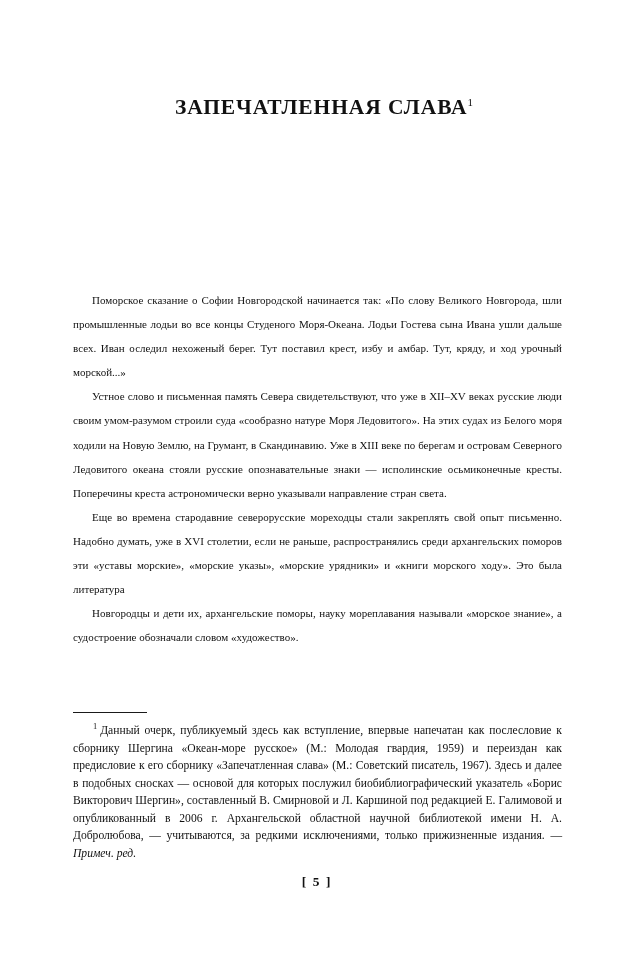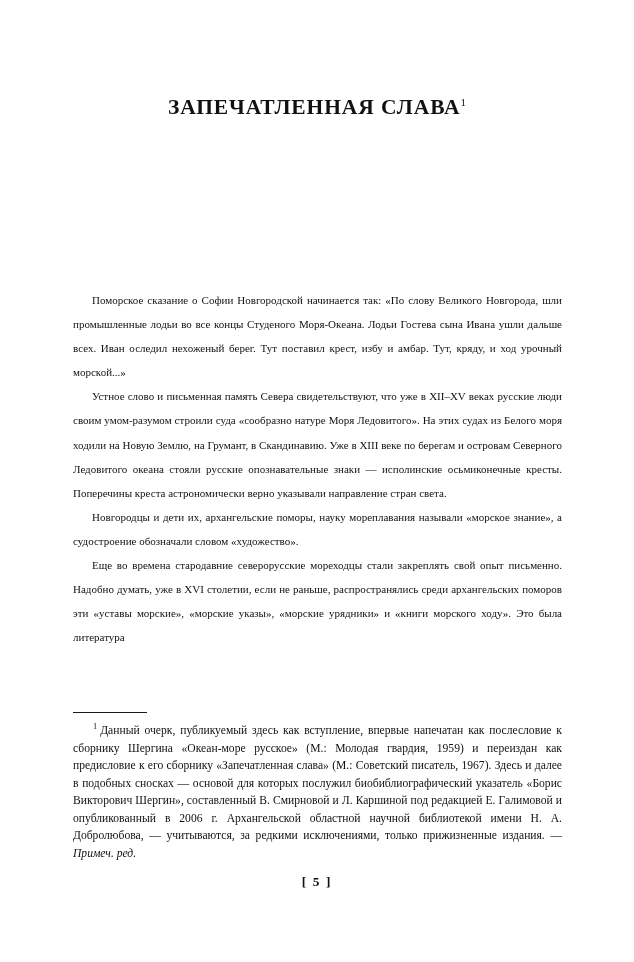--- a/index.html
+++ b/index.html
@@ -18,21 +18,21 @@
     width: 634px;
     height: 962px;
     margin: 0 auto;
     background: #ffffff;
     overflow: hidden;
   }
 
   
   .title-block {
     position: absolute;
-    left: 73px;
+    left: 80px;
     top: 96px;
     width: 488px;
     text-align: center;
   }
   .doc-title {
     font-family: "Liberation Serif", "DejaVu Serif", serif;
     font-weight: bold;
     font-size: 21.5px;
     letter-spacing: 0.9px;
     line-height: 1.1;
@@ -113,22 +113,22 @@
 
 <div class="page">
 
   <div class="title-block">
     <h1 class="doc-title"><span>ЗАПЕЧАТЛЕННАЯ СЛАВА</span><span class="fn-ref">1</span></h1>
   </div>
 
   <div class="body-text">
     <p>Поморское сказание о Софии Новгородской начинается так: «По слову Великого Новгорода, шли промышленные лодьи во все концы Студеного Моря-Океана. Лодьи Гостева сына Ивана ушли дальше всех. Иван оследил нехоженый берег. Тут поставил крест, избу и амбар. Тут, кряду, и ход урочный морской...»</p>
     <p>Устное слово и письменная память Севера свидетельствуют, что уже в XII–XV веках русские люди своим умом-разумом строили суда «сообразно натуре Моря Ледовитого». На этих судах из Белого моря ходили на Новую Землю, на Грумант, в Скандинавию. Уже в XIII веке по берегам и островам Северного Ледовитого океана стояли русские опознавательные знаки — исполинские осьмиконечные кресты. Поперечины креста астрономически верно указывали направление стран света.</p>
+    <p>Еще во времена стародавние северорусские мореходцы стали закреплять свой опыт письменно. Надобно думать, уже в XVI столетии, если не раньше, распространялись среди архангельских поморов эти «уставы морские», «морские указы», «морские урядники» и «книги морского ходу». Это была литература</p>
     <p>Новгородцы и дети их, архангельские поморы, науку мореплавания называли «морское знание», а судостроение обозначали словом «художество».</p>
-    <p>Еще во времена стародавние северорусские мореходцы стали закреплять свой опыт письменно. Надобно думать, уже в XVI столетии, если не раньше, распространялись среди архангельских поморов эти «уставы морские», «морские указы», «морские урядники» и «книги морского ходу». Это была литература</p>
   </div>
 
   <div class="footnote">
     <hr class="footnote-rule">
     <p class="footnote-text"><span class="fn-marker">1</span><span>Данный очерк, публикуемый здесь как вступление, впервые напечатан как послесловие к сборнику Шергина «Океан-море русское» (М.: Молодая гвардия, 1959) и переиздан как предисловие к его сборнику «Запечатленная слава» (М.: Советский писатель, 1967). Здесь и далее в подобных сносках — основой для которых послужил биобиблиографический указатель «Борис Викторович Шергин», составленный В. Смирновой и Л. Каршиной под редакцией Е. Галимовой и опубликованный в 2006 г. Архангельской областной научной библиотекой имени Н. А. Добролюбова, — учитываются, за редкими исключениями, только прижизненные издания. — </span><span class="ital">Примеч. ред.</span></p>
   </div>
 
   <div class="folio">[ 5 ]</div>
 
 </div>

